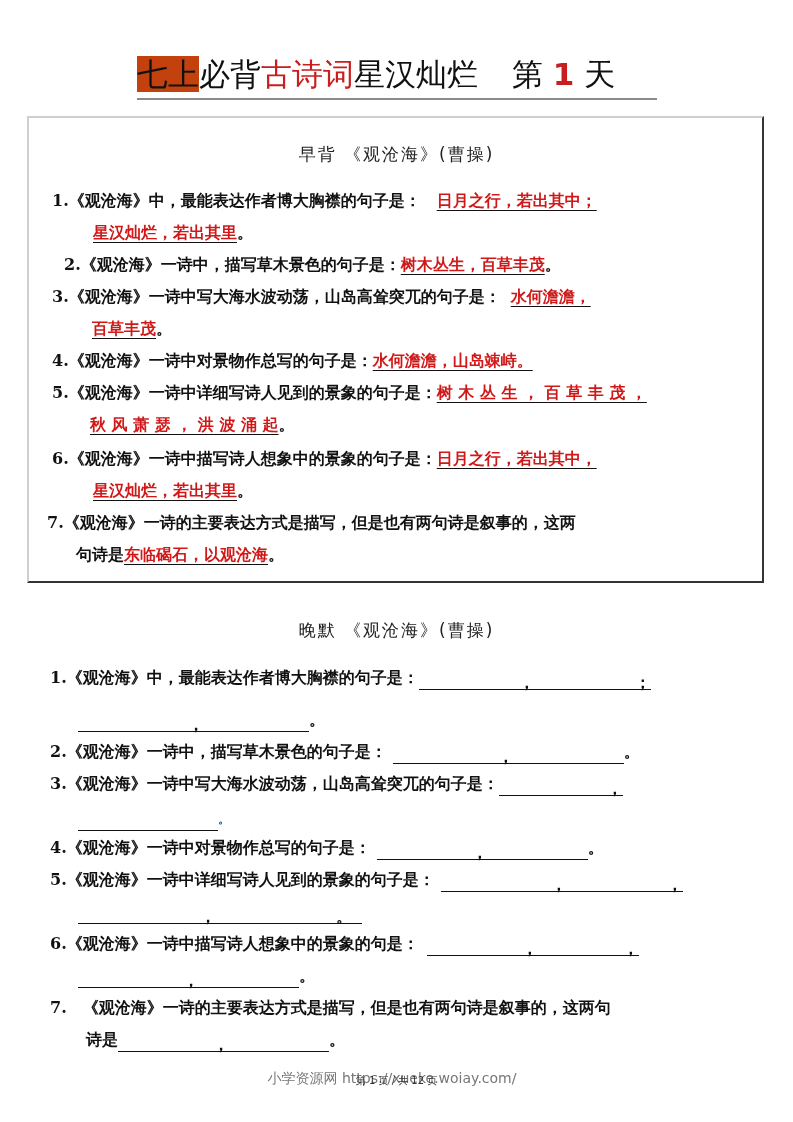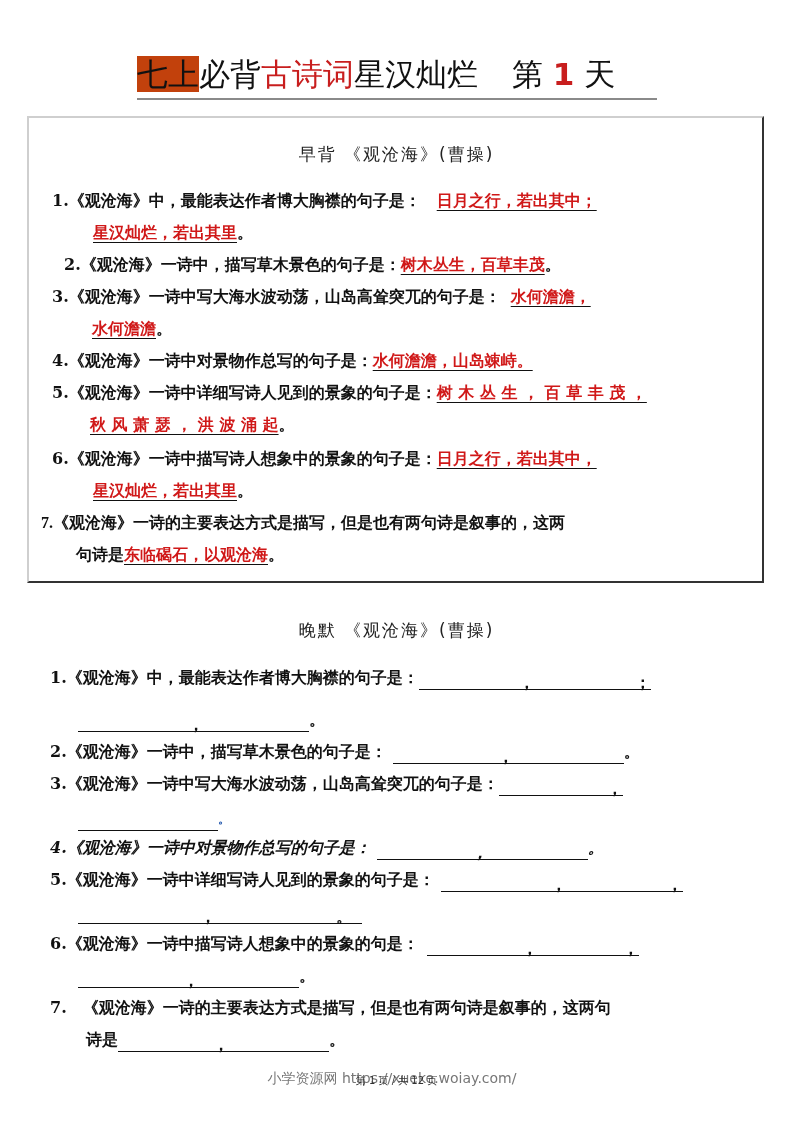--- a/index.html
+++ b/index.html
@@ -66,42 +66,42 @@
 </div>
 
 <div class="q" style="left:38px; top:253px;margin-left:26px;">
   <span>2.</span><span>《观沧海》一诗中，描写草木景色的句子是：</span><span class="ans">树木丛生，百草丰茂</span><span>。</span>
 </div>
 
 <div class="q" style="left:52px; top:285px;">
   <span>3.</span><span>《观沧海》一诗中写大海水波动荡，山岛高耸突兀的句子是：</span><span class="ans" style="margin-left:10px;padding-right:40px;margin-top:40px;">水何澹澹，</span>
 </div>
 <div class="q" style="left:92px; top:317px;">
-  <span class="ans">水何澹澹</span><span>。</span>
+  <span class="ans">百草丰茂</span><span>。</span>
 </div>
 
 <div class="q" style="left:52px; top:349px;">
   <span>4.</span><span>《观沧海》一诗中对景物作总写的句子是：</span><span class="ans">水何澹澹，山岛竦峙。</span>
 </div>
 
 <div class="q" style="left:52px; top:381px;">
   <span>5.</span><span>《观沧海》一诗中详细写诗人见到的景象的句子是：</span><span class="ans">树 木 丛 生 ， 百 草 丰 茂 ，</span>
 </div>
 <div class="q" style="left:90px; top:413px;">
   <span class="ans">秋 风 萧 瑟 ， 洪 波 涌 起</span><span>。</span>
 </div>
 
 <div class="q" style="left:52px; top:447px;">
   <span>6.</span><span>《观沧海》一诗中描写诗人想象中的景象的句子是：</span><span class="ans">日月之行，若出其中，</span>
 </div>
 <div class="q" style="left:93px; top:479px;">
   <span class="ans">星汉灿烂，若出其里</span><span>。</span>
 </div>
 
-<div class="q" style="left:41px; top:511px;font-family:Liberation Serif, serif;">
+<div class="q" style="left:47px; top:511px;">
   <span>7.</span><span>《观沧海》一诗的主要表达方式是描写，但是也有两句诗是叙事的，这两</span>
 </div>
 <div class="q" style="left:76px; top:543px;">
   <span>句诗是</span><span class="ans">东临碣石，以观沧海</span><span>。</span>
 </div>
 
 <div class="section-title" style="top:619px;">晚默  《观沧海》(曹操)</div>
 
 <div class="q" style="left:50px; top:666px;">
   <span>1.</span><span>《观沧海》中，最能表达作者博大胸襟的句子是：</span><span class="blank" style="width:100px"></span><span class="blank">，</span><span class="blank" style="width:100px"></span><span class="blank">；</span>
@@ -114,21 +114,21 @@
   <span>2.</span><span>《观沧海》一诗中，描写草木景色的句子是：</span><span class="blank" style="width:105px;margin-left:6px;"></span><span class="blank">，</span><span class="blank" style="width:110px"></span><span>。</span>
 </div>
 
 <div class="q" style="left:50px; top:772px;text-align:right;">
   <span>3.</span><span>《观沧海》一诗中写大海水波动荡，山岛高耸突兀的句子是：</span><span class="blank" style="width:108px"></span><span class="blank">，</span>
 </div>
 <div class="q" style="left:78px; top:806px;">
   <span class="blank" style="width:140px"></span><span class="dot-blue">。</span>
 </div>
 
-<div class="q" style="left:50px; top:836px;font-style:italic;">
+<div class="q" style="left:50px; top:836px;">
   <span>4.</span><span>《观沧海》一诗中对景物作总写的句子是：</span><span class="blank" style="width:95px;margin-left:6px;"></span><span class="blank">，</span><span class="blank" style="width:100px"></span><span>。</span>
 </div>
 
 <div class="q" style="left:50px; top:868px;">
   <span>5.</span><span>《观沧海》一诗中详细写诗人见到的景象的句子是：</span><span class="blank" style="width:110px;margin-left:6px;"></span><span class="blank">，</span><span class="blank" style="width:100px"></span><span class="blank">，</span>
 </div>
 <div class="q" style="left:78px; top:900px;">
   <span class="blank" style="width:122px"></span><span class="blank">，</span><span class="blank" style="width:120px"></span><span class="blank" style="padding-right:10px;">。</span>
 </div>
 

